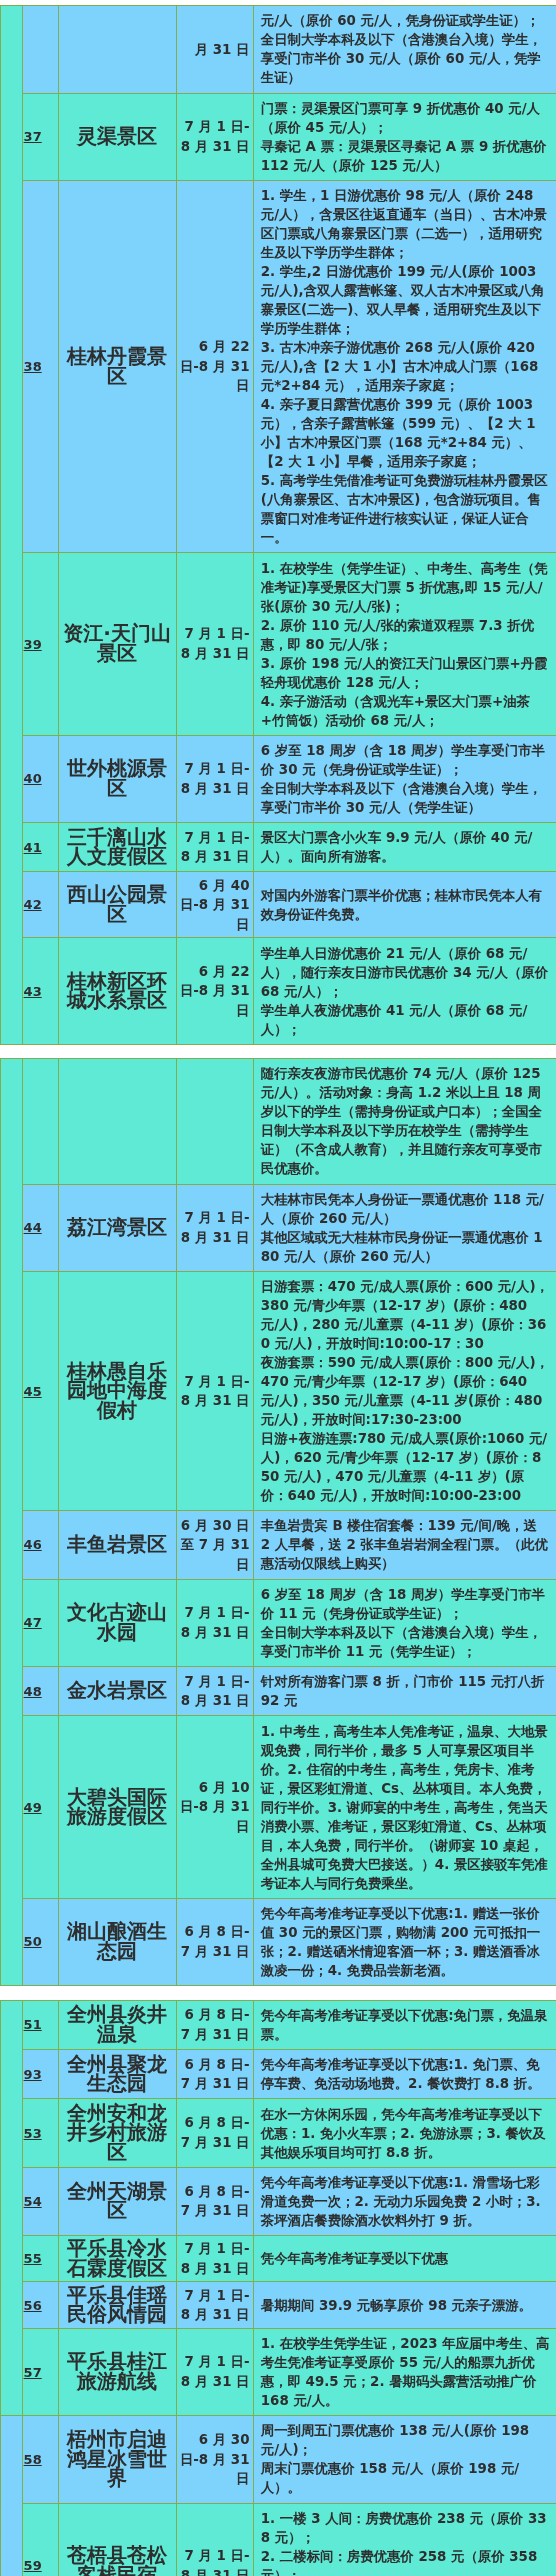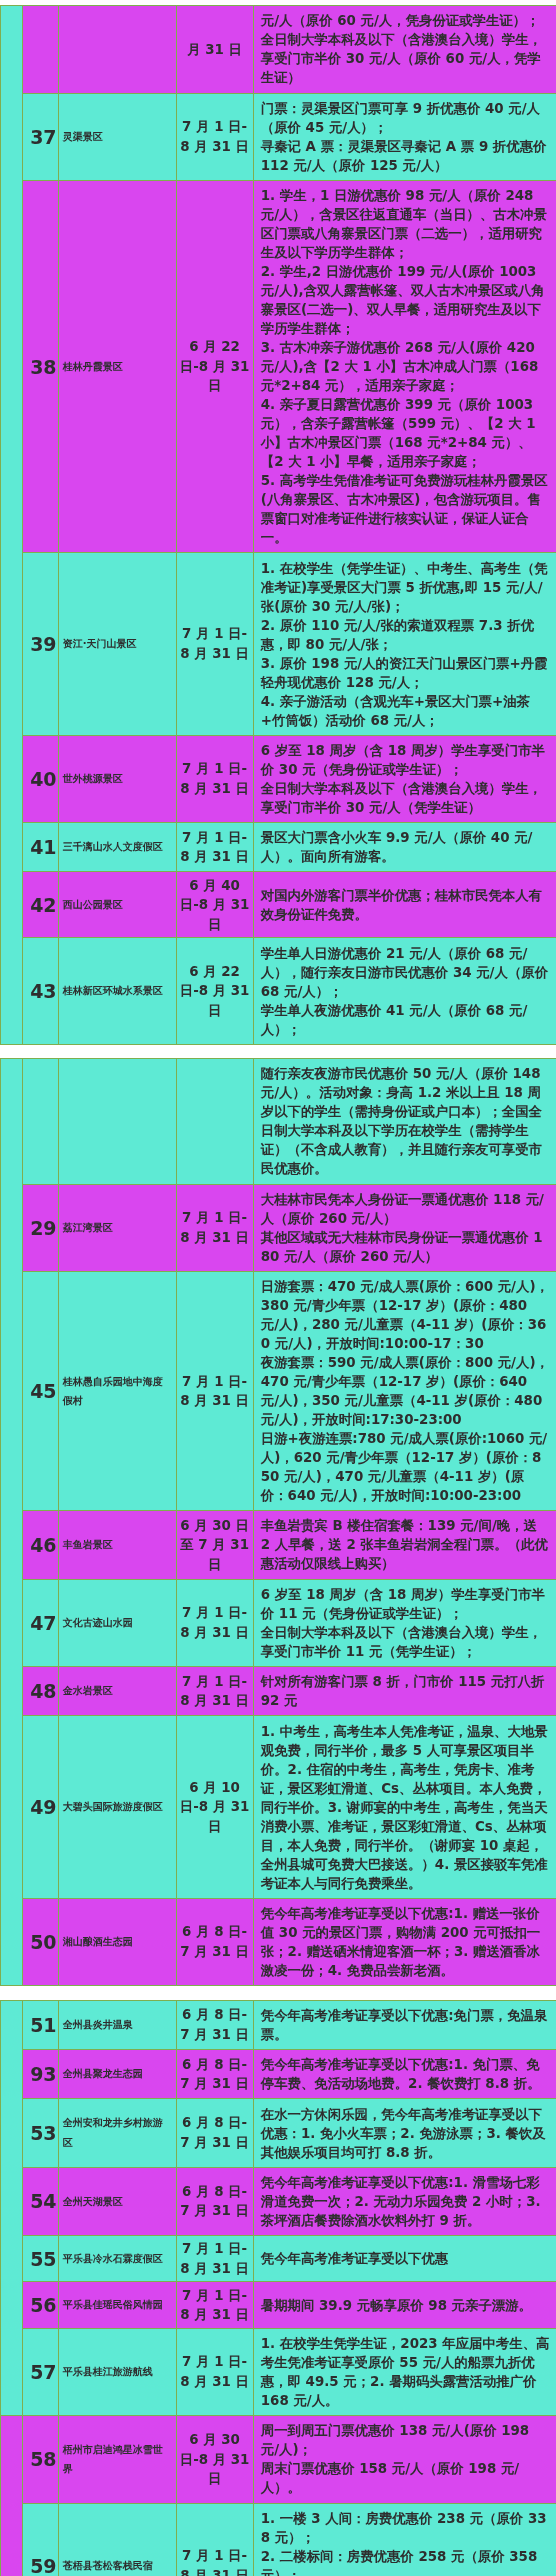--- a/index.html
+++ b/index.html
@@ -1,25 +1,25 @@
 <!DOCTYPE html>
 <html style="font-size:8.2px"><head>
 <meta charset="utf-8">
 <style>
   html,body{margin:0;padding:0;background:#ffffff;}
   body{width:556px;font-family:"DejaVu Sans","Liberation Sans",sans-serif;color:#2e2e2e;}
   .page{width:556px;padding-top:5.2px;}
   table.seg{width:556px;border-collapse:collapse;table-layout:fixed;margin:0 0 13.4px 0;}
   col.c1{width:21.6px;}  col.c2{width:36px;}  col.c3{width:118px;}  col.c4{width:77px;}  col.c5{width:304px;}
   td{border:1px solid #7fae4f;vertical-align:middle;font-weight:600;word-break:break-all;}
-  td.g{background:#d946ef;}
+  td.g{background:#7dd3fc;}
   td.w{background:#5eead4;}
-  td.num{font-size:19px;text-align:right;}
-  td.name{font-size:10px;line-height:19.6px;padding:3.1px 4.1px;}
-  td.date{font-size:13.4px;text-align:center;line-height:19.6px;padding:3.1px 3.1px;}
+  td.num{font-size:13px;text-align:left;text-decoration:underline;}
+  td.name{font-size:20px;text-align:center;line-height:19.6px;padding:3.1px 4.1px;}
+  td.date{font-size:13.4px;text-align:right;line-height:19.6px;padding:3.1px 3.1px;}
   td.detail{font-size:13.4px;line-height:19px;padding:5.2px 7.2px;white-space:pre-line;text-align:left;}
   td.region{text-align:center;padding:2.1px 1px;}
 </style>
 </head>
 <body>
 
 <div class="page">
 
   <table class="seg">
     <colgroup>
@@ -100,24 +100,24 @@
         <col class="c3">
         <col class="c4">
         <col class="c5">
       </colgroup>
     <tbody>
         <tr>
       <td class="region w" rowspan="8"></td>
       <td class="num w"></td>
       <td class="name w"></td>
       <td class="date w"></td>
-      <td class="detail w">随行亲友夜游市民优惠价 50 元/人（原价 148 元/人）。活动对象：身高 1.2 米以上且 18 周岁以下的学生（需持身份证或户口本）；全国全日制大学本科及以下学历在校学生（需持学生证）（不含成人教育），并且随行亲友可享受市民优惠价。</td>
-    </tr>
-    <tr>
-      <td class="num g">29</td>
+      <td class="detail w">随行亲友夜游市民优惠价 74 元/人（原价 125 元/人）。活动对象：身高 1.2 米以上且 18 周岁以下的学生（需持身份证或户口本）；全国全日制大学本科及以下学历在校学生（需持学生证）（不含成人教育），并且随行亲友可享受市民优惠价。</td>
+    </tr>
+    <tr>
+      <td class="num g">44</td>
       <td class="name g">荔江湾景区</td>
       <td class="date g">7 月 1 日-8 月 31 日</td>
       <td class="detail g">大桂林市民凭本人身份证一票通优惠价 118 元/人（原价 260 元/人）
 其他区域或无大桂林市民身份证一票通优惠价 180 元/人（原价 260 元/人）</td>
     </tr>
     <tr>
       <td class="num w">45</td>
       <td class="name w">桂林愚自乐园地中海度假村</td>
       <td class="date w">7 月 1 日-8 月 31 日</td>
       <td class="detail w">日游套票：470 元/成人票(原价：600 元/人)，380 元/青少年票（12-17 岁）(原价：480 元/人)，280 元/儿童票（4-11 岁）(原价：360 元/人)，开放时间:10:00-17：30

